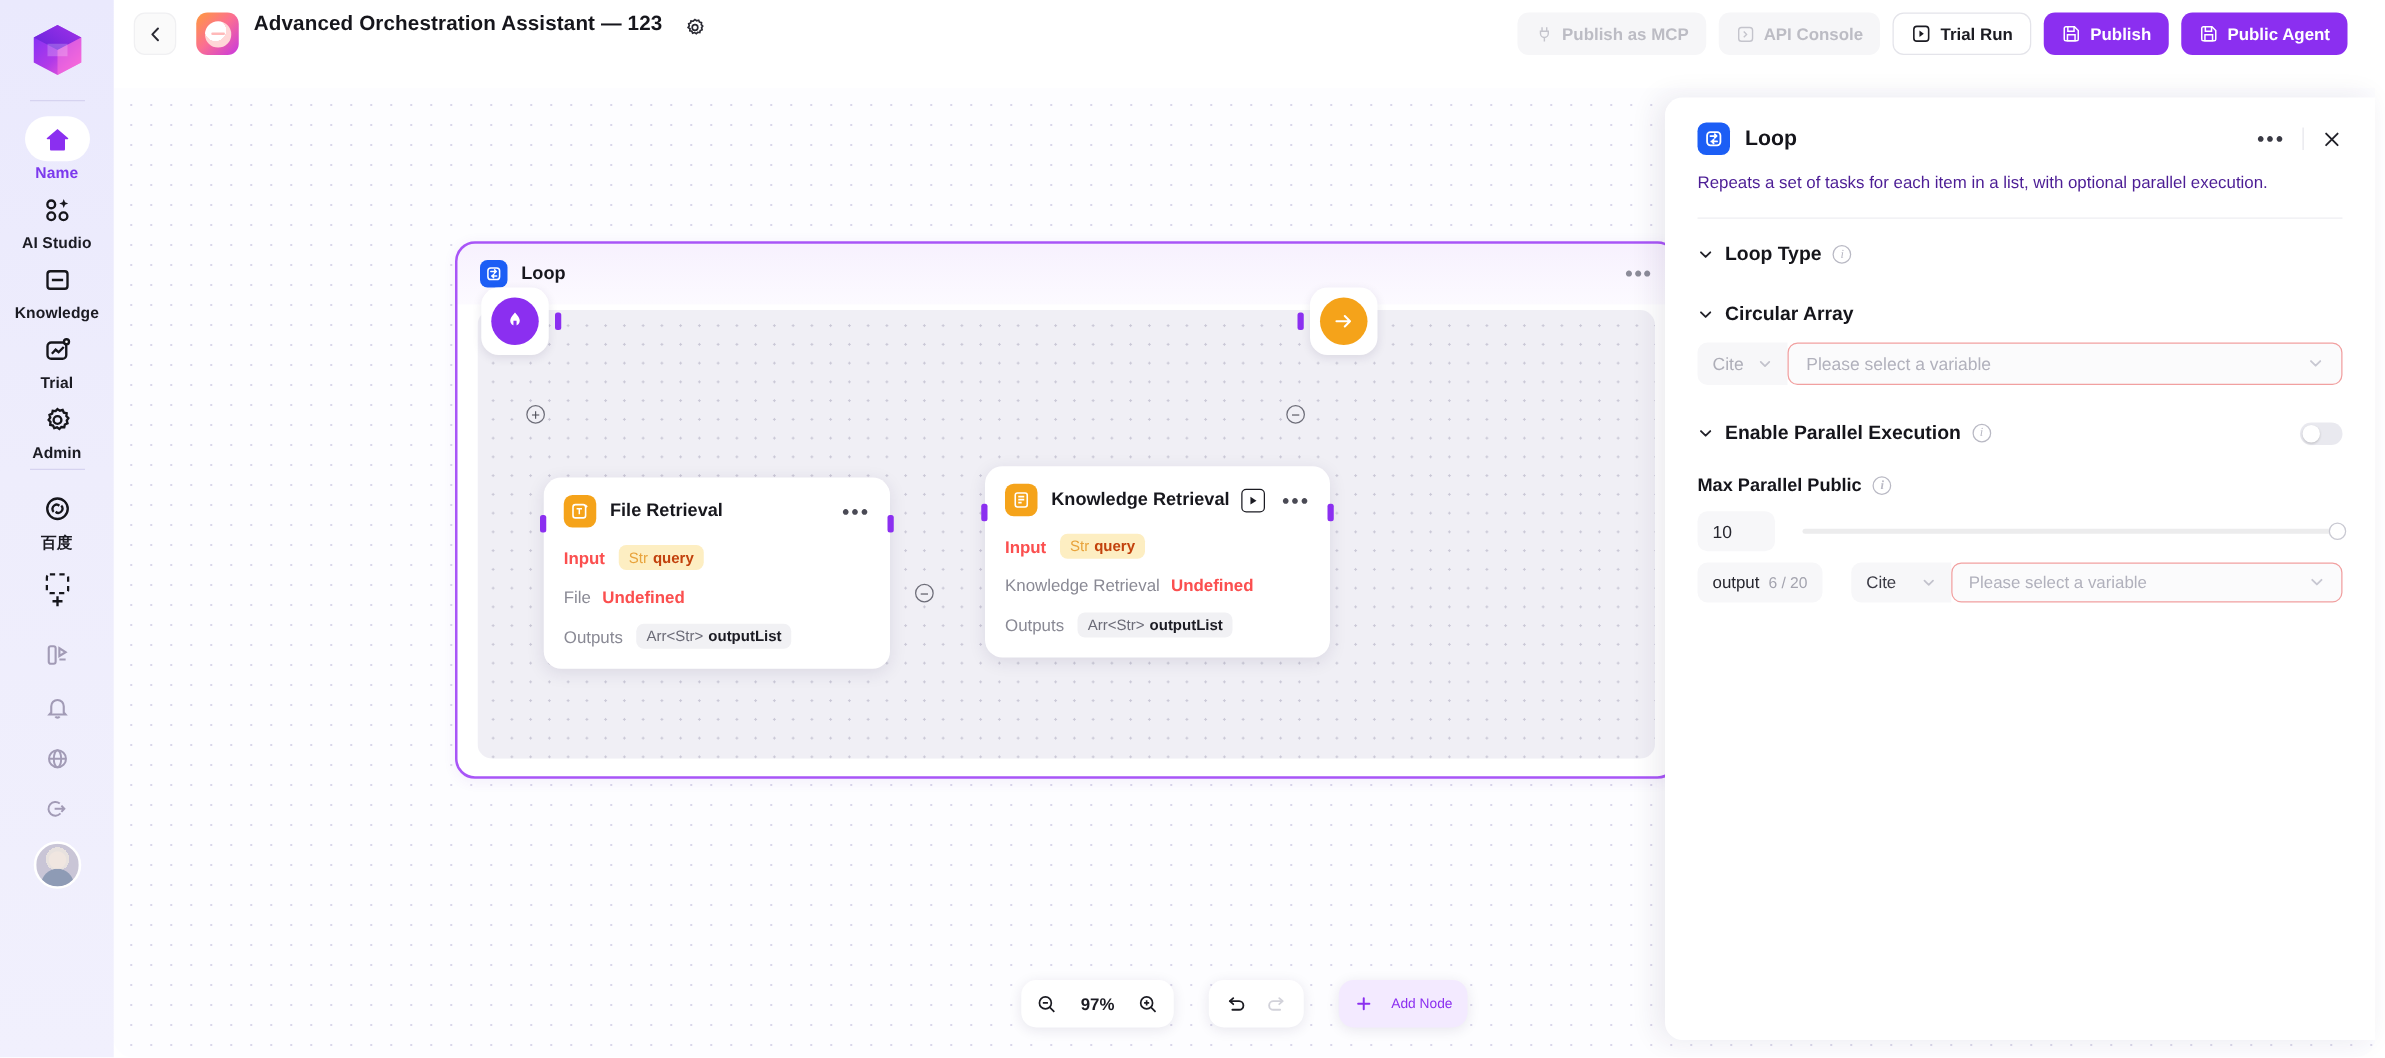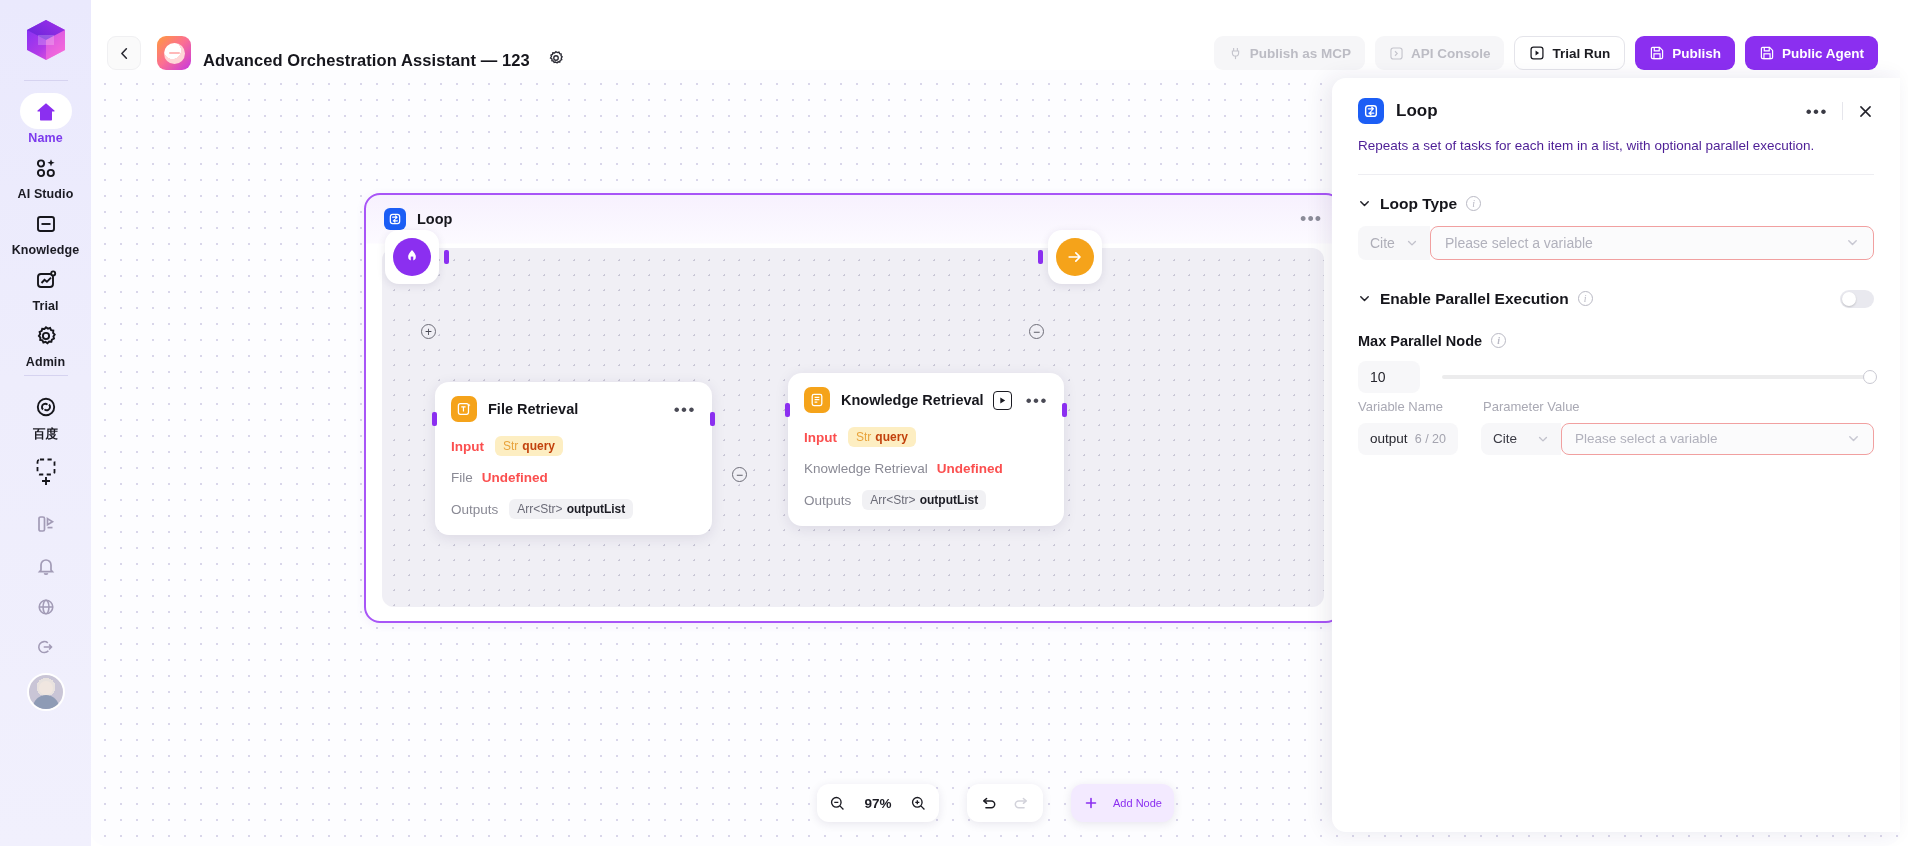--- a/index.html
+++ b/index.html
@@ -47,21 +47,21 @@
     width:14px; height:14px; border-radius:50%; background:#f0e6e0; z-index:2;
   }
 
   
   .shell { flex: 1; position: relative; height: 846px; background: #ffffff; }
 
   
   .topbar {
     position: absolute; top: 10px; left: 0; right: 8px; height: 60px;
     background: #ffffff; border-radius: 16px 16px 0 0;
-    display: flex; align-items: flex-end; padding: 0 22px 0 16px; z-index: 4;
+    display: flex; align-items: flex-start; padding: 0 22px 0 16px; z-index: 4;
   }
   .back-btn {
     width: 34px; height: 34px; border-radius: 9px; background: #fafafa;
     border: 1px solid #f0f0f2; display: flex; align-items: center; justify-content: center; cursor: pointer;
   }
   .app-avatar {
     width: 34px; height: 34px; border-radius: 9px; margin-left: 16px;
     background: linear-gradient(135deg,#ff9a3c 0%, #fb6f92 48%, #c837e0 100%);
     display: flex; align-items: center; justify-content: center;
   }
@@ -636,20 +636,28 @@
         <div class="sec-head">
           <span class="chev">
             <svg width="13" height="13" viewBox="0 0 14 14" fill="none" stroke="#22222a" stroke-width="1.6" stroke-linecap="round" stroke-linejoin="round">
                 <path d="M3 5.2L7 9.2l4-4"></path>
               </svg>
           </span>
           <span class="sec-title">Loop Type</span>
           <span class="info-i">i</span>
         </div>
 
+        <div class="sec-head sec-gap">
+          <span class="chev">
+            <svg width="13" height="13" viewBox="0 0 14 14" fill="none" stroke="#22222a" stroke-width="1.6" stroke-linecap="round" stroke-linejoin="round">
+                <path d="M3 5.2L7 9.2l4-4"></path>
+              </svg>
+          </span>
+          <span class="sec-title">Circular Array</span>
+        </div>
         <div class="combo">
           <div class="combo-left">
             <span>Cite</span>
             <span class="cv">
               <svg width="12" height="12" viewBox="0 0 14 14" fill="none" stroke="#c2c2cc" stroke-width="1.6" stroke-linecap="round" stroke-linejoin="round">
                   <path d="M3 5.2L7 9.2l4-4"></path>
                 </svg>
             </span>
           </div>
           <div class="combo-right">
@@ -669,36 +677,32 @@
               </svg>
           </span>
           <span class="sec-title">Enable Parallel Execution</span>
           <span class="info-i">i</span>
           <span class="toggle">
               <span class="knob"></span>
             </span>
         </div>
 
         <div class="sub-label" style="margin-top:25px;">
-          <span>Max Parallel Node</span>
+          <span>Max Parallel Public</span>
           <span class="info-i">i</span>
         </div>
         <div class="slider-row">
           <div class="num-box">
             <span>10</span>
           </div>
           <div class="track">
               <span class="thumb"></span>
             </div>
         </div>
 
-        <div class="field-labels">
-          <span class="fl fl1">Variable Name</span>
-          <span class="fl">Parameter Value</span>
-        </div>
         <div class="out-row">
           <div class="name-box">
             <span>output</span>
             <span class="cnt">6 / 20</span>
           </div>
           <div class="out-combo">
             <div class="out-left">
               <span>Cite</span>
               <span class="cv">
                 <svg width="12" height="12" viewBox="0 0 14 14" fill="none" stroke="#c2c2cc" stroke-width="1.6" stroke-linecap="round" stroke-linejoin="round">

